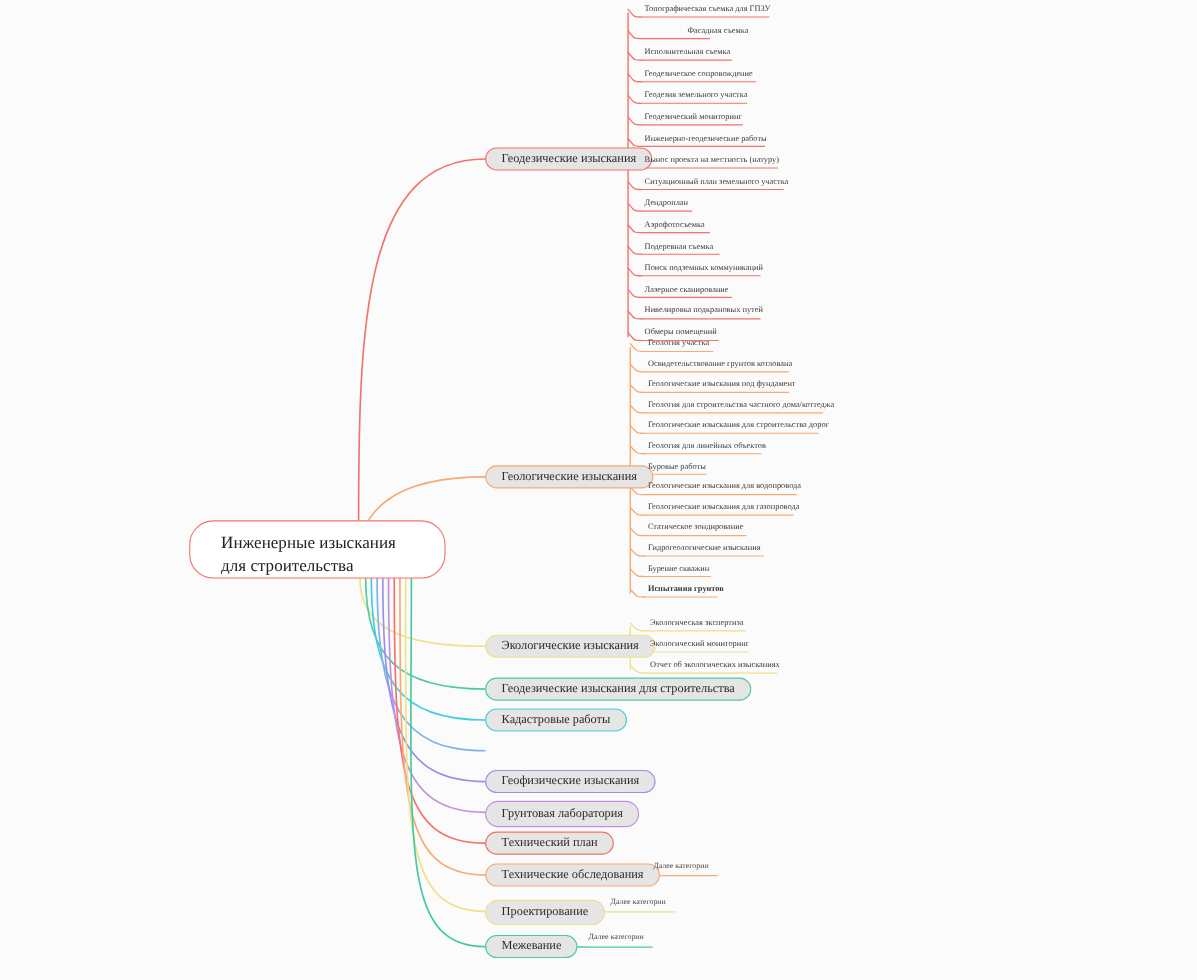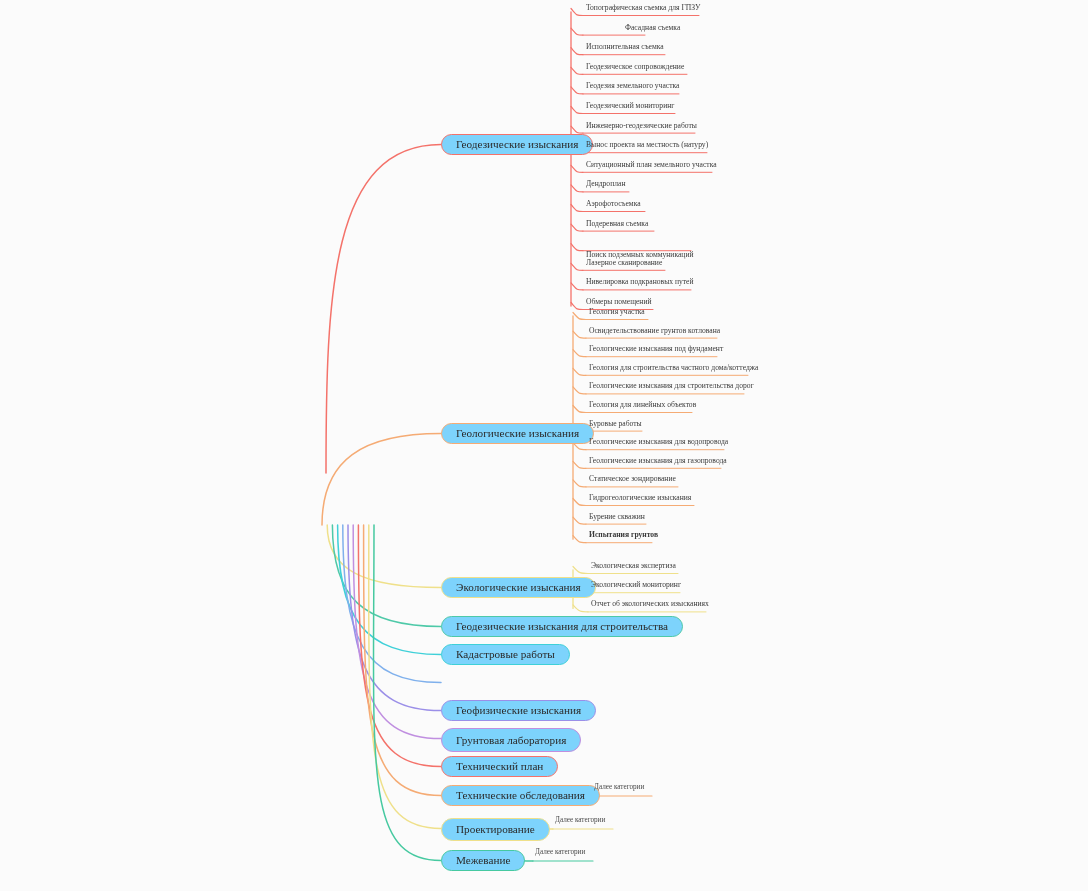--- a/index.html
+++ b/index.html
@@ -40,21 +40,21 @@
     line-height: 1.35;
     color: #222222;
     background: #ffffff;
   }
   .branch-node {
     border: 1.1px solid #cccccc;
     border-radius: 13px;
     padding: 4px 14px 5px 14px;
     font-size: 11.2px;
     color: #2b2b2b;
-    background: #7dd3fc;
+    background: #e5e5e5;
     display: flex;
     align-items: center;
     height: 21px;
   }
   .leaf-node {
     font-size: 7.6px;
     color: #3a3a3a;
     padding: 0 2px 2px 3px;
     border-bottom: 0.9px solid #cccccc;
     background: transparent;
@@ -156,36 +156,40 @@
       <path d="M 567 795.5 C 581 795.5, 578 796, 592 796" fill="none" stroke="#f5ab74" stroke-width="1.3" stroke-linecap="round"></path>
       <path d="M 592 796 L 652 796" fill="none" stroke="#f5ab74" stroke-width="1.1" stroke-linecap="round"></path>
       <path d="M 368.8 525 C 368.8 743.52, 363 828.5, 441 828.5" fill="none" stroke="#efe08a" stroke-width="1.5" stroke-linecap="round"></path>
       <path d="M 530 828.5 C 544 828.5, 539 829, 553 829" fill="none" stroke="#efe08a" stroke-width="1.3" stroke-linecap="round"></path>
       <path d="M 553 829 L 613 829" fill="none" stroke="#efe08a" stroke-width="1.1" stroke-linecap="round"></path>
       <path d="M 374 525 C 374 766.56, 363 860.5, 441 860.5" fill="none" stroke="#46c9a0" stroke-width="1.5" stroke-linecap="round"></path>
       <path d="M 511 860.5 C 525 860.5, 519 861, 533 861" fill="none" stroke="#46c9a0" stroke-width="1.3" stroke-linecap="round"></path>
       <path d="M 533 861 L 593 861" fill="none" stroke="#46c9a0" stroke-width="1.1" stroke-linecap="round"></path>
     </svg>
   <div id="nodes-layer">
+      <div class="node root-node" style="left: 172px; top: 473px; width: 233px; height: 53px; border-color: rgb(244, 114, 106);">
+        <div>Инженерные изыскания</div>
+        <div>для строительства</div>
+      </div>
       <div class="node branch-node" style="left: 441px; top: 134px; min-width: 122px; height: 21px; border-color: rgb(244, 114, 106);">
         <span>Геодезические изыскания</span>
       </div>
       <div class="node leaf-node" style="left: 583px; top: 4px; border-bottom-color: transparent;">Топографическая съемка для ГПЗУ</div>
       <div class="node leaf-node" style="left: 583px; top: 23.6px; border-bottom-color: transparent; margin-left: 39px;">Фасадная съемка</div>
       <div class="node leaf-node" style="left: 583px; top: 43.2px; border-bottom-color: transparent;">Исполнительная съемка</div>
       <div class="node leaf-node" style="left: 583px; top: 62.8px; border-bottom-color: transparent;">Геодезическое сопровождение</div>
       <div class="node leaf-node" style="left: 583px; top: 82.4px; border-bottom-color: transparent;">Геодезия земельного участка</div>
       <div class="node leaf-node" style="left: 583px; top: 102px; border-bottom-color: transparent;">Геодезический мониторинг</div>
       <div class="node leaf-node" style="left: 583px; top: 121.6px; border-bottom-color: transparent;">Инженерно-геодезические работы</div>
       <div class="node leaf-node" style="left: 583px; top: 141.2px; border-bottom-color: transparent;">Вынос проекта на местность (натуру)</div>
       <div class="node leaf-node" style="left: 583px; top: 160.8px; border-bottom-color: transparent;">Ситуационный план земельного участка</div>
       <div class="node leaf-node" style="left: 583px; top: 180.4px; border-bottom-color: transparent; text-align: center;">Дендроплан</div>
       <div class="node leaf-node" style="left: 583px; top: 200px; border-bottom-color: transparent;">Аэрофотосъемка</div>
       <div class="node leaf-node" style="left: 583px; top: 219.6px; border-bottom-color: transparent;">Подеревная съемка</div>
-      <div class="node leaf-node" style="left: 583px; top: 239.2px; border-bottom-color: transparent; margin-top: 12px;">Поиск подземных коммуникаций</div>
+      <div class="node leaf-node" style="left: 583px; top: 239.2px; border-bottom-color: transparent;">Поиск подземных коммуникаций</div>
       <div class="node leaf-node" style="left: 583px; top: 258.8px; border-bottom-color: transparent;">Лазерное сканирование</div>
       <div class="node leaf-node" style="left: 583px; top: 278.4px; border-bottom-color: transparent;">Нивелировка подкрановых путей</div>
       <div class="node leaf-node" style="left: 583px; top: 298px; border-bottom-color: transparent;">Обмеры помещений</div>
       <div class="node branch-node" style="left: 441px; top: 423px; min-width: 124px; height: 21px; border-color: rgb(245, 171, 116);">
         <span>Геологические изыскания</span>
       </div>
       <div class="node leaf-node" style="left: 586px; top: 308px; border-bottom-color: transparent;">Геология участка</div>
       <div class="node leaf-node" style="left: 586px; top: 326.6px; border-bottom-color: transparent;">Освидетельствование грунтов котлована</div>
       <div class="node leaf-node" style="left: 586px; top: 345.2px; border-bottom-color: transparent;">Геологические изыскания под фундамент</div>
       <div class="node leaf-node" style="left: 586px; top: 363.8px; border-bottom-color: transparent;">Геология для строительства частного дома/коттеджа</div>

